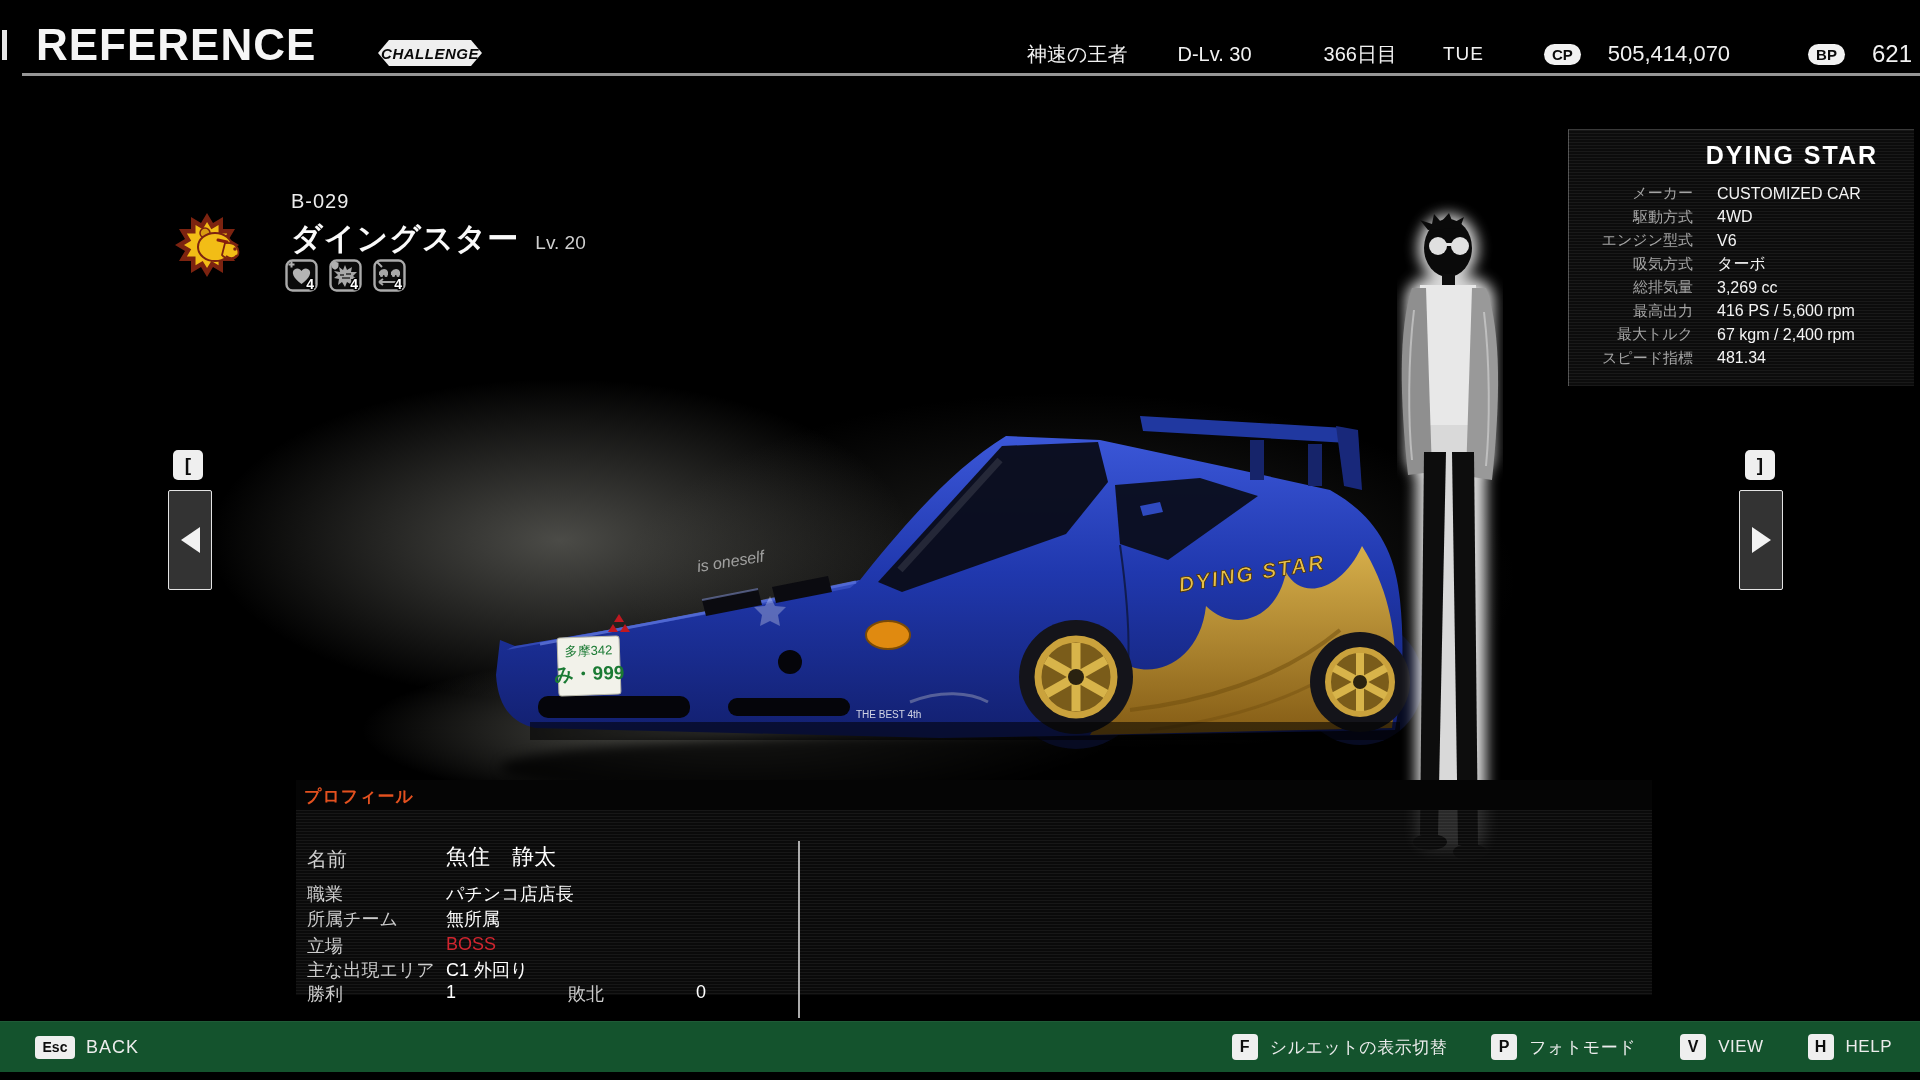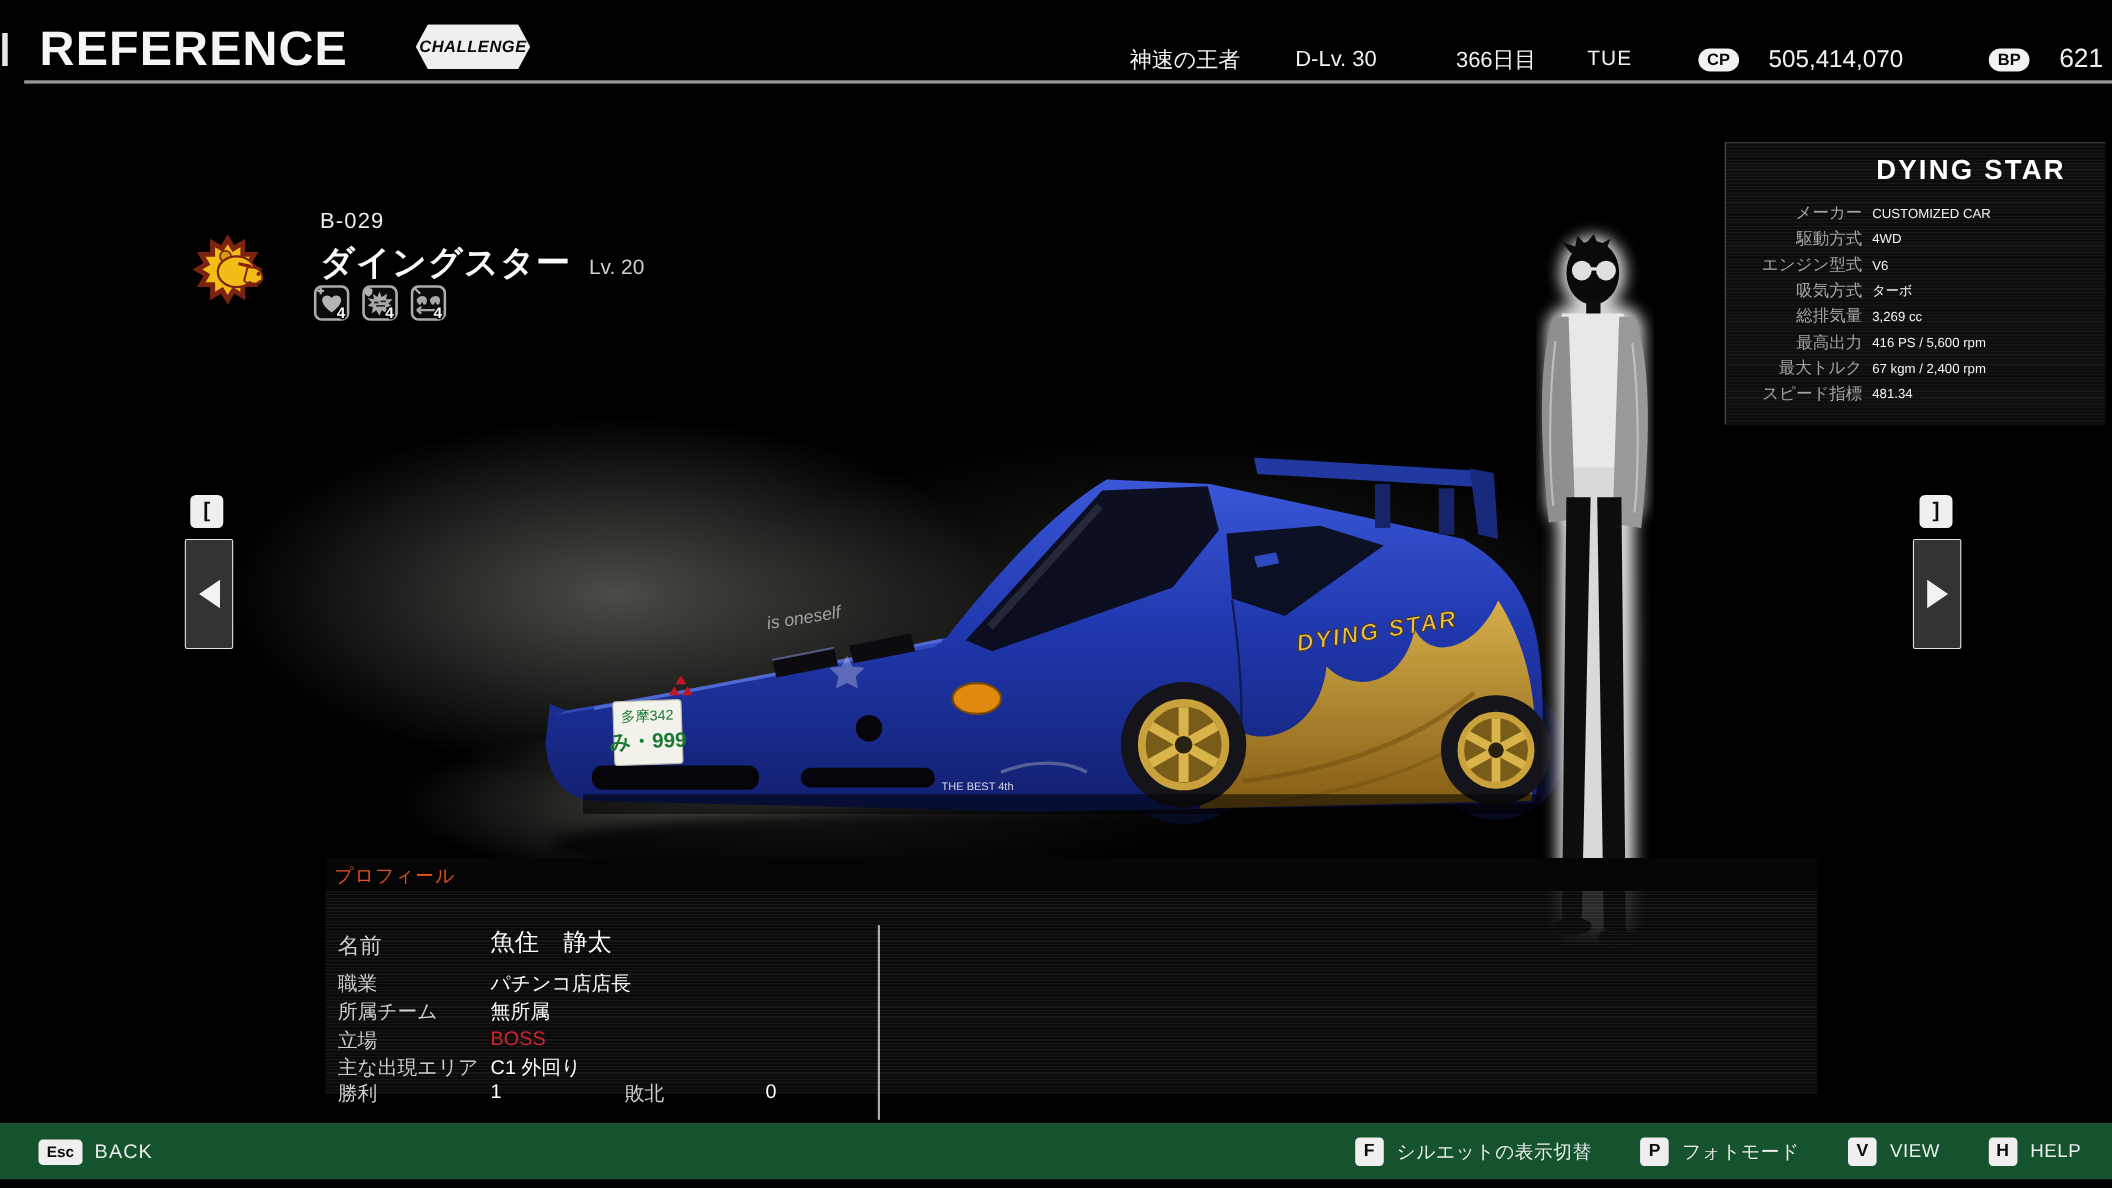--- a/index.html
+++ b/index.html
@@ -10,21 +10,21 @@
   
   .scene-glow{left:120px;top:290px;width:1500px;height:580px;pointer-events:none;
     background:
       radial-gradient(ellipse 500px 230px at 440px 250px, rgba(150,150,142,0.50), rgba(0,0,0,0) 70%),
       radial-gradient(ellipse 540px 115px at 620px 440px, rgba(175,175,163,0.55), rgba(0,0,0,0) 70%),
       radial-gradient(ellipse 620px 260px at 950px 290px, rgba(120,120,114,0.30), rgba(0,0,0,0) 72%);}
 
   
   .edge-tick{left:2px;top:30px;width:5px;height:30px;background:#e8e8e8;}
   .title{left:36px;top:20px;font-size:44px;font-weight:700;letter-spacing:1px;color:#f5f5f5;}
-  .challenge{left:378px;top:22px;width:104px;height:41px;background:#efefef;color:#0a0a0a;
+  .challenge{left:378px;top:40px;width:104px;height:26px;background:#efefef;color:#0a0a0a;
     display:flex;align-items:center;justify-content:center;font-size:15px;font-weight:700;font-style:italic;
     letter-spacing:.5px;clip-path:polygon(11px 0,calc(100% - 11px) 0,100% 50%,calc(100% - 11px) 100%,11px 100%,0 50%);}
   .hrule{left:22px;top:73px;width:1898px;height:3px;background:#969696;}
   .statusbar{top:40px;right:8px;height:28px;display:flex;align-items:center;font-size:20px;color:#f2f2f2;gap:24px;}
   .statusbar .rank{margin-right:26px;}
   .statusbar .dlv{margin-right:48px;}
   .statusbar .day{margin-right:22px;}
   .statusbar .wday{margin-right:36px;font-size:19px;letter-spacing:1px;}
   .pill{background:#f2f2f2;color:#0a0a0a;font-size:15px;font-weight:700;border-radius:12px;
         padding:2px 8px;margin-right:3px;line-height:17px;}
@@ -55,26 +55,26 @@
   .tri-right{width:0;height:0;border-top:13px solid transparent;border-bottom:13px solid transparent;border-left:19px solid #f2f2f2;}
 
   
   .scanlines{background-image:repeating-linear-gradient(to bottom,rgba(255,255,255,0.055) 0px,rgba(255,255,255,0.055) 1px,rgba(0,0,0,0) 1px,rgba(0,0,0,0) 3px);}
   .car-panel{left:1568px;top:129px;width:345px;height:256px;background-color:#0c0c0c;
     border-left:1px solid rgba(255,255,255,0.28);border-top:1px solid rgba(255,255,255,0.14);}
   .car-panel .ptitle{position:absolute;top:11px;right:36px;font-size:25px;font-weight:700;letter-spacing:2px;color:#fff;}
   .spec-rows{position:absolute;left:0;top:52px;width:100%;}
   .spec-row{display:flex;height:23.5px;align-items:center;}
   .spec-label{width:124px;text-align:right;font-size:15px;color:#a5a5a5;flex:none;}
-  .spec-value{margin-left:9px;font-size:12px;color:#f4f4f4;}
+  .spec-value{margin-left:24px;font-size:16px;color:#f4f4f4;}
 
   
   .profile{left:296px;top:780px;width:1356px;height:215px;}
   .profile-head{position:absolute;left:0;top:0;width:100%;height:30px;background:#050505;}
-  .profile-title{position:absolute;left:8px;top:5px;font-size:17px;font-weight:400;color:#e4511f;letter-spacing:1px;}
+  .profile-title{position:absolute;left:8px;top:5px;font-size:17px;font-weight:700;color:#e4511f;letter-spacing:1px;}
   .profile-body{position:absolute;left:0;top:30px;width:100%;height:185px;background-color:rgba(12,12,12,0.86);}
   .p-label{position:absolute;left:11px;font-size:18px;color:#cdcdcd;}
   .p-value{position:absolute;left:150px;width:341px;text-align:left;font-size:18px;font-weight:400;color:#fff;}
   .p-name-label{top:36px;font-size:20px;}
   .p-name-value{top:32px;font-size:22px;}
   .p-red{color:#d0252f;}
   .p-div{position:absolute;left:502px;top:31px;width:2px;height:177px;background:#c9c9c9;opacity:.85;}
   .p-desc{position:absolute;left:549px;top:32px;width:796px;font-size:20px;line-height:27.5px;color:#ededed;text-align:justify;}
 
   

